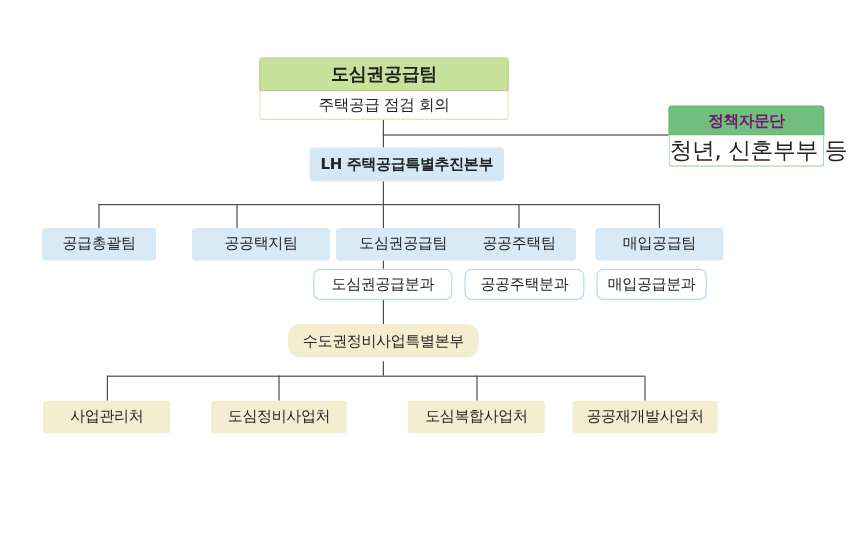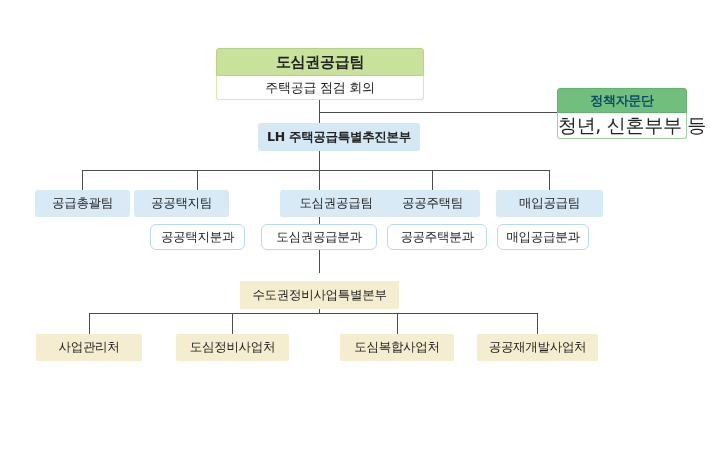--- a/index.html
+++ b/index.html
@@ -44,21 +44,21 @@
     font-size: 13px;
   }
   
   .advisory-header {
     left: 557px; top: 88px; width: 130px; height: 25px;
     background: #72bf7d;
     border: 1px solid #63b270;
     border-radius: 3px 3px 0 0;
     font-weight: bold;
     font-size: 13px;
-    color: #0c4a6e;
+    color: #701a75;
   }
   .advisory-sub {
     left: 557px; top: 113px; width: 130px; height: 26px;
     background: #ffffff;
     border: 1px solid #9ed4a4;
     border-top: none;
     border-radius: 0 0 3px 3px;
     font-size: 19px;
     padding-left: 20px;
   }
@@ -74,23 +74,23 @@
     background: #d7eaf6;
     border-radius: 3px;
   }
   .division {
     top: 224px; height: 26px;
     background: #ffffff;
     border: 1px solid #b9d9ec;
     border-radius: 6px;
   }
   .metro-box {
-    left: 240px; top: 281px; width: 159px; height: 28px;
+    left: 240px; top: 270px; width: 159px; height: 28px;
     background: #f5edcf;
-    border-radius: 0;
+    border-radius: 10px;
   }
   .office {
     top: 334px; height: 27px;
     background: #f5edcf;
     border-radius: 2px;
   }
   .line {
     position: absolute;
     background: #4d4d4d;
   }
@@ -120,26 +120,25 @@
 
   <div class="box minister-header">도심권공급팀</div>
   <div class="box minister-sub">주택공급 점검 회의</div>
 
   <div class="box advisory-header">정책자문단</div>
   <div class="box advisory-sub">청년, 신혼부부 등</div>
 
   <div class="box lh-box">LH 주택공급특별추진본부</div>
 
   <div class="box team" style="left:35px;  width:95px;">공급총괄팀</div>
-  <div class="box team" style="left:134px; width:95px;">공공택지팀</div>
+  <div class="box team" style="left:160px; width:115px;">공공택지팀</div>
   <div class="box team" style="left:280px; width:112px;">도심권공급팀</div>
   <div class="box team" style="left:385px; width:95px;">공공주택팀</div>
   <div class="box team" style="left:496px; width:107px;">매입공급팀</div>
 
-  <div class="box division" style="left:150px; width:95px;">공공택지분과</div>
   <div class="box division" style="left:261px; width:116px;">도심권공급분과</div>
   <div class="box division" style="left:387px; width:100px;">공공주택분과</div>
   <div class="box division" style="left:497px; width:92px;">매입공급분과</div>
 
   <div class="box metro-box">수도권정비사업특별본부</div>
 
   <div class="box office" style="left:36px;  width:106px;">사업관리처</div>
   <div class="box office" style="left:176px; width:113px;">도심정비사업처</div>
   <div class="box office" style="left:340px; width:114px;">도심복합사업처</div>
   <div class="box office" style="left:477px; width:121px;">공공재개발사업처</div>

